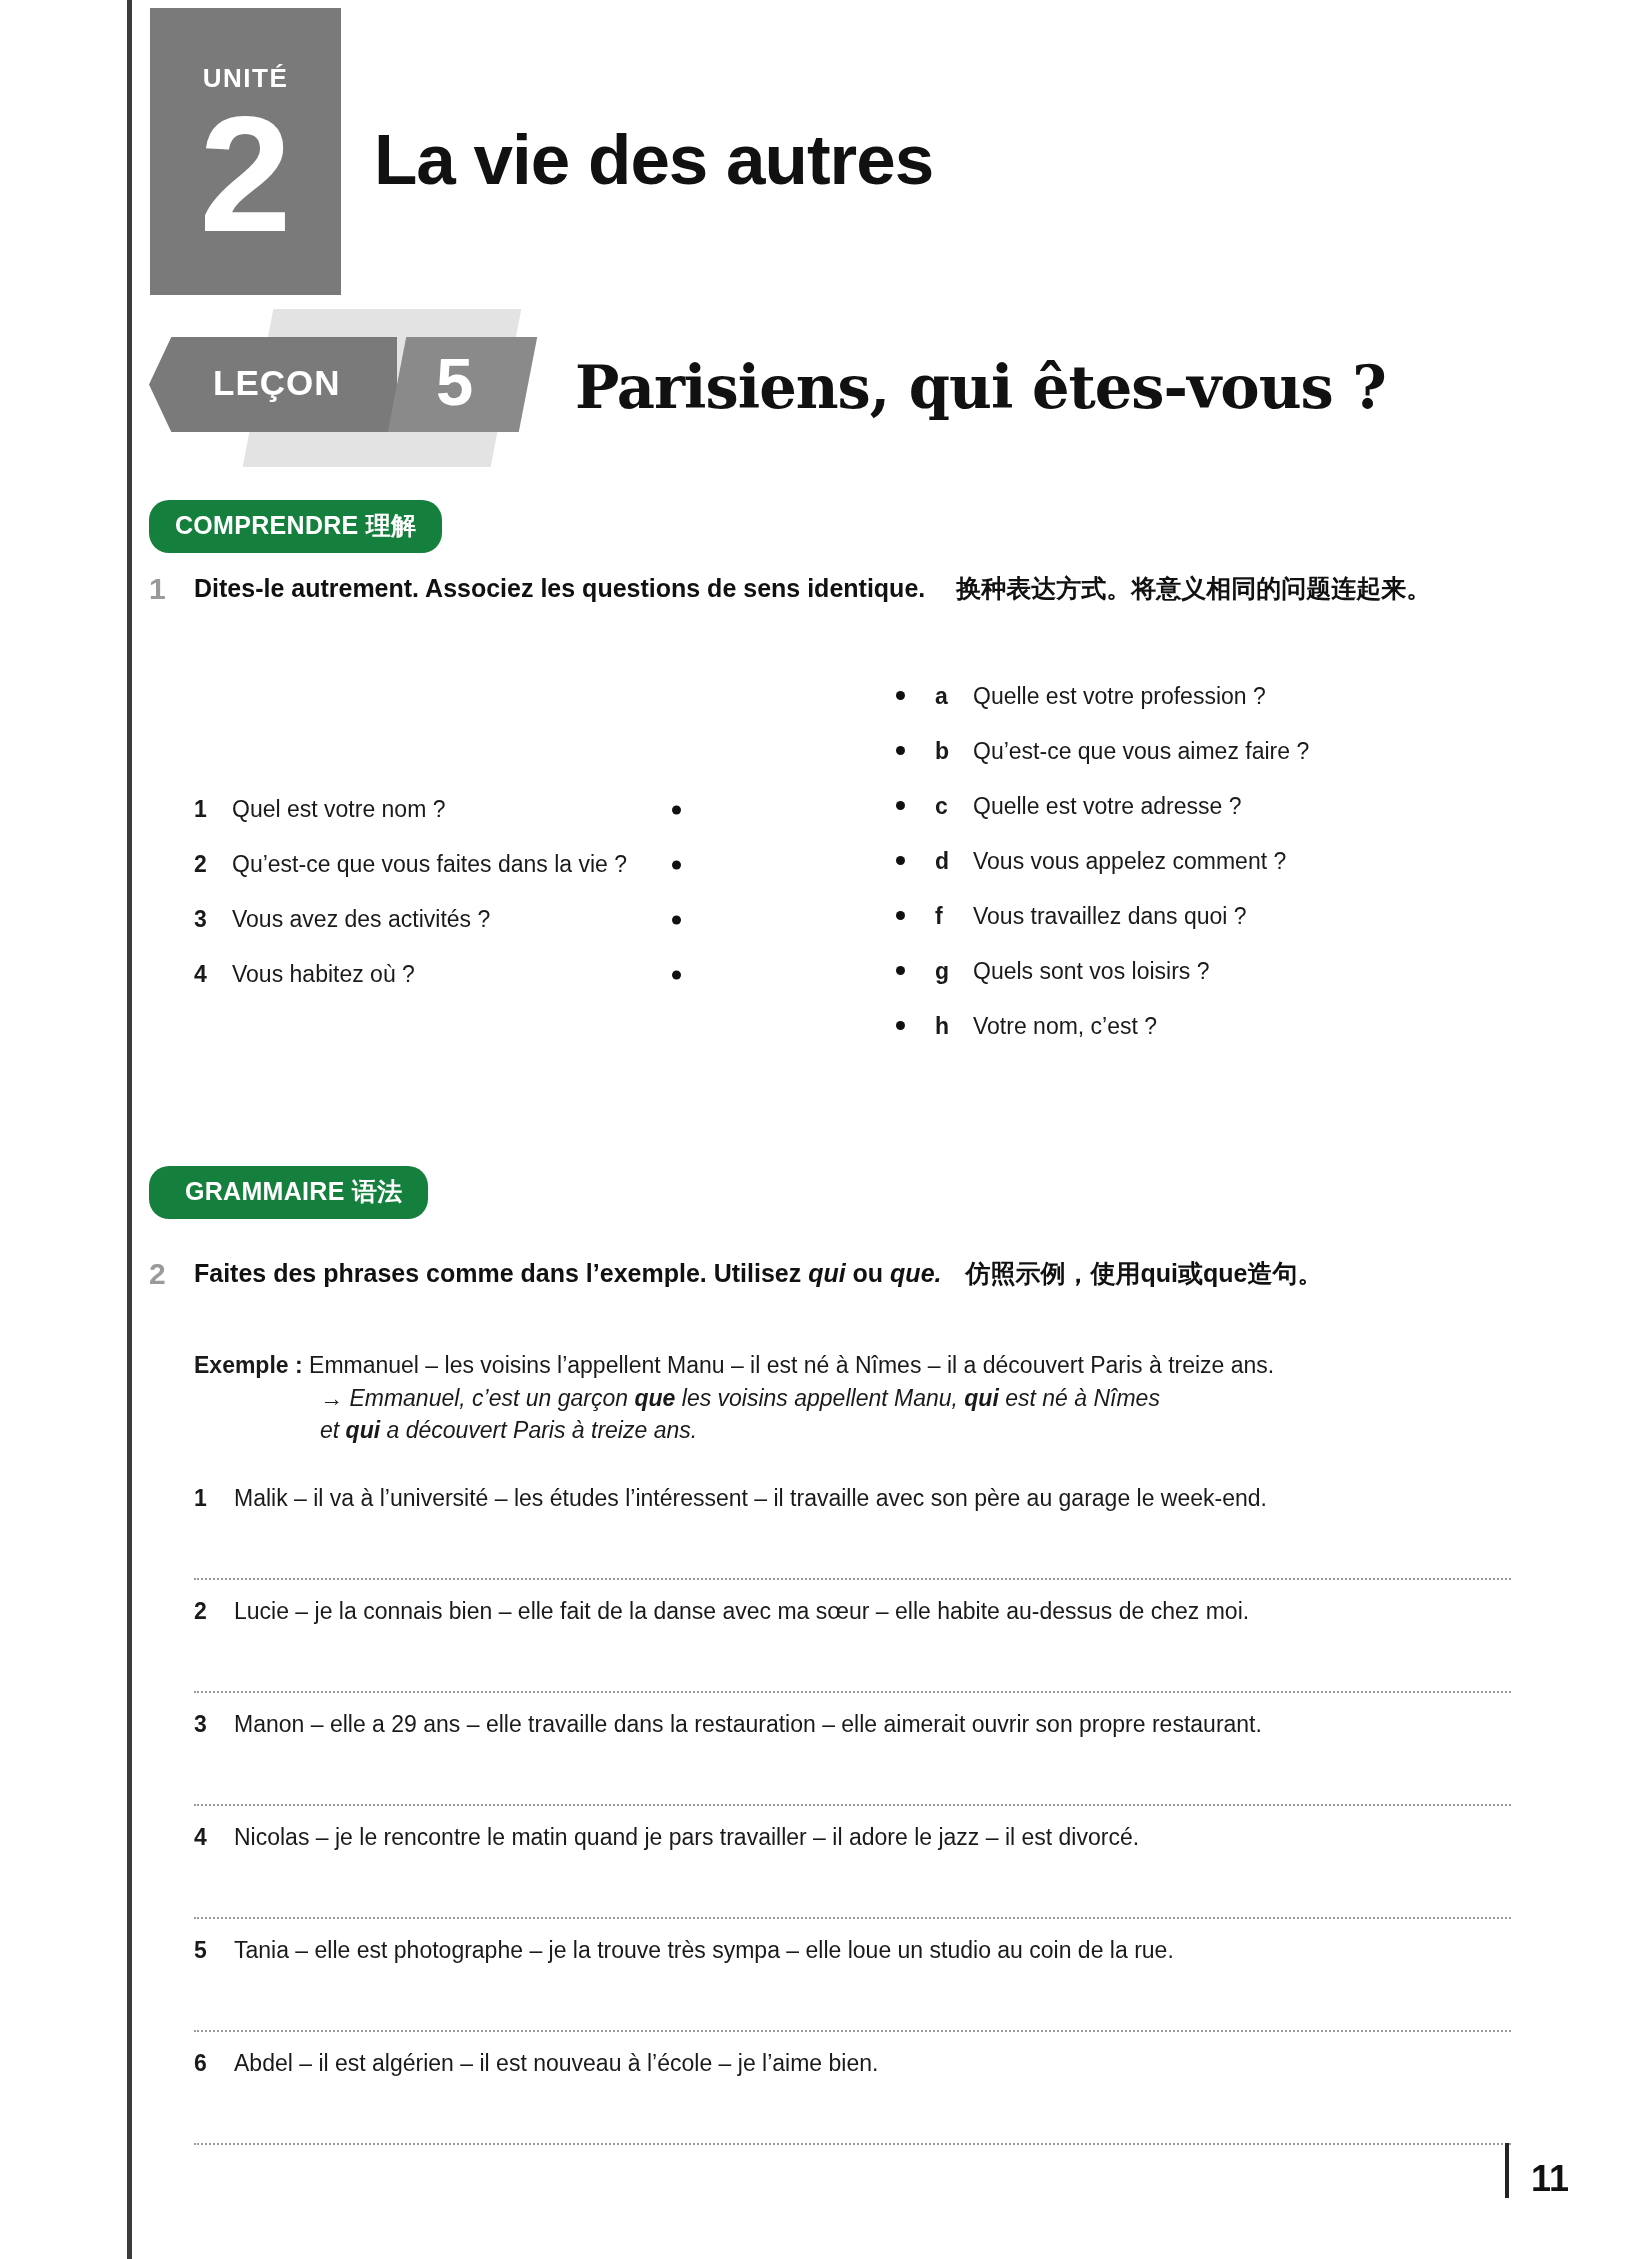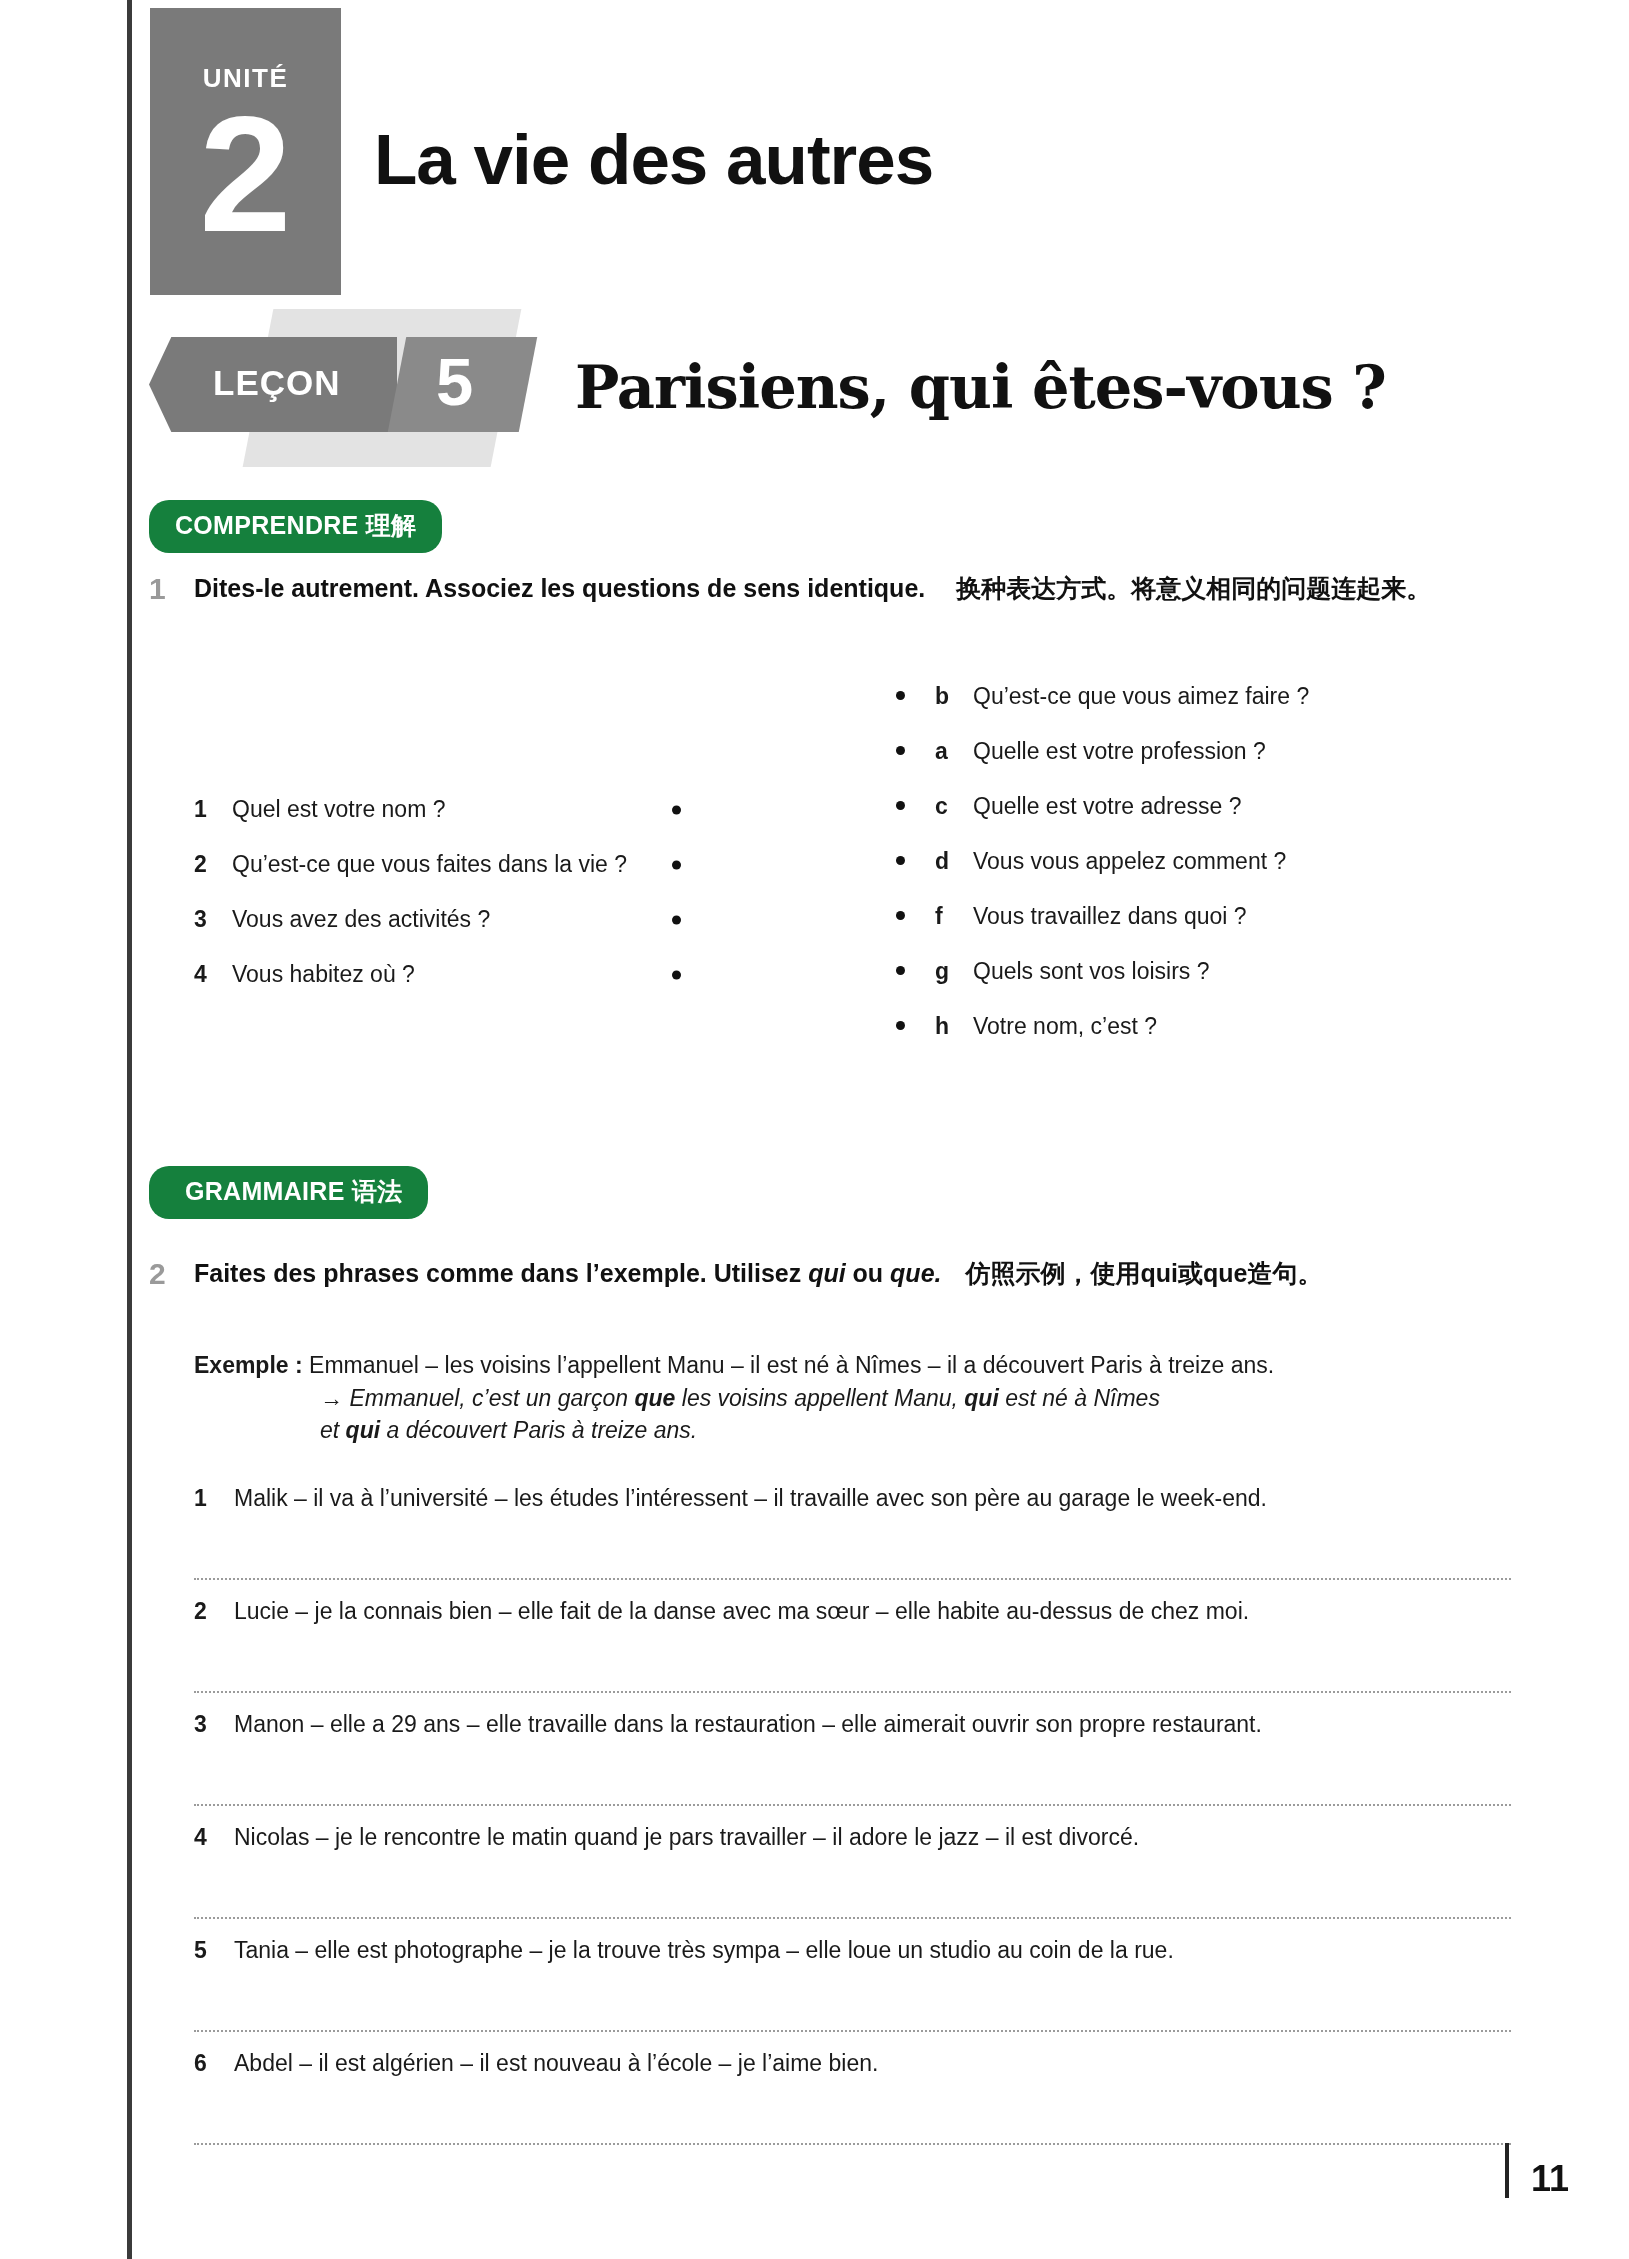--- a/index.html
+++ b/index.html
@@ -337,24 +337,24 @@
       <span class="dot-left"></span>
     </div>
     <div class="q-row">
       <span class="marker">4</span><span>Vous habitez où ?</span>
       <span class="dot-left"></span>
     </div>
   </div>
 
   <div class="col-right">
     <div class="q-row">
+      <span class="dot-right"></span><span class="marker-letter">a</span><span>Quelle est votre profession ?</span>
+    </div>
+    <div class="q-row">
       <span class="dot-right"></span><span class="marker-letter">b</span><span>Qu’est-ce que vous aimez faire ?</span>
-    </div>
-    <div class="q-row">
-      <span class="dot-right"></span><span class="marker-letter">a</span><span>Quelle est votre profession ?</span>
     </div>
     <div class="q-row">
       <span class="dot-right"></span><span class="marker-letter">c</span><span>Quelle est votre adresse ?</span>
     </div>
     <div class="q-row">
       <span class="dot-right"></span><span class="marker-letter">d</span><span>Vous vous appelez comment ?</span>
     </div>
     <div class="q-row">
       <span class="dot-right"></span><span class="marker-letter">f</span><span>Vous travaillez dans quoi ?</span>
     </div>

